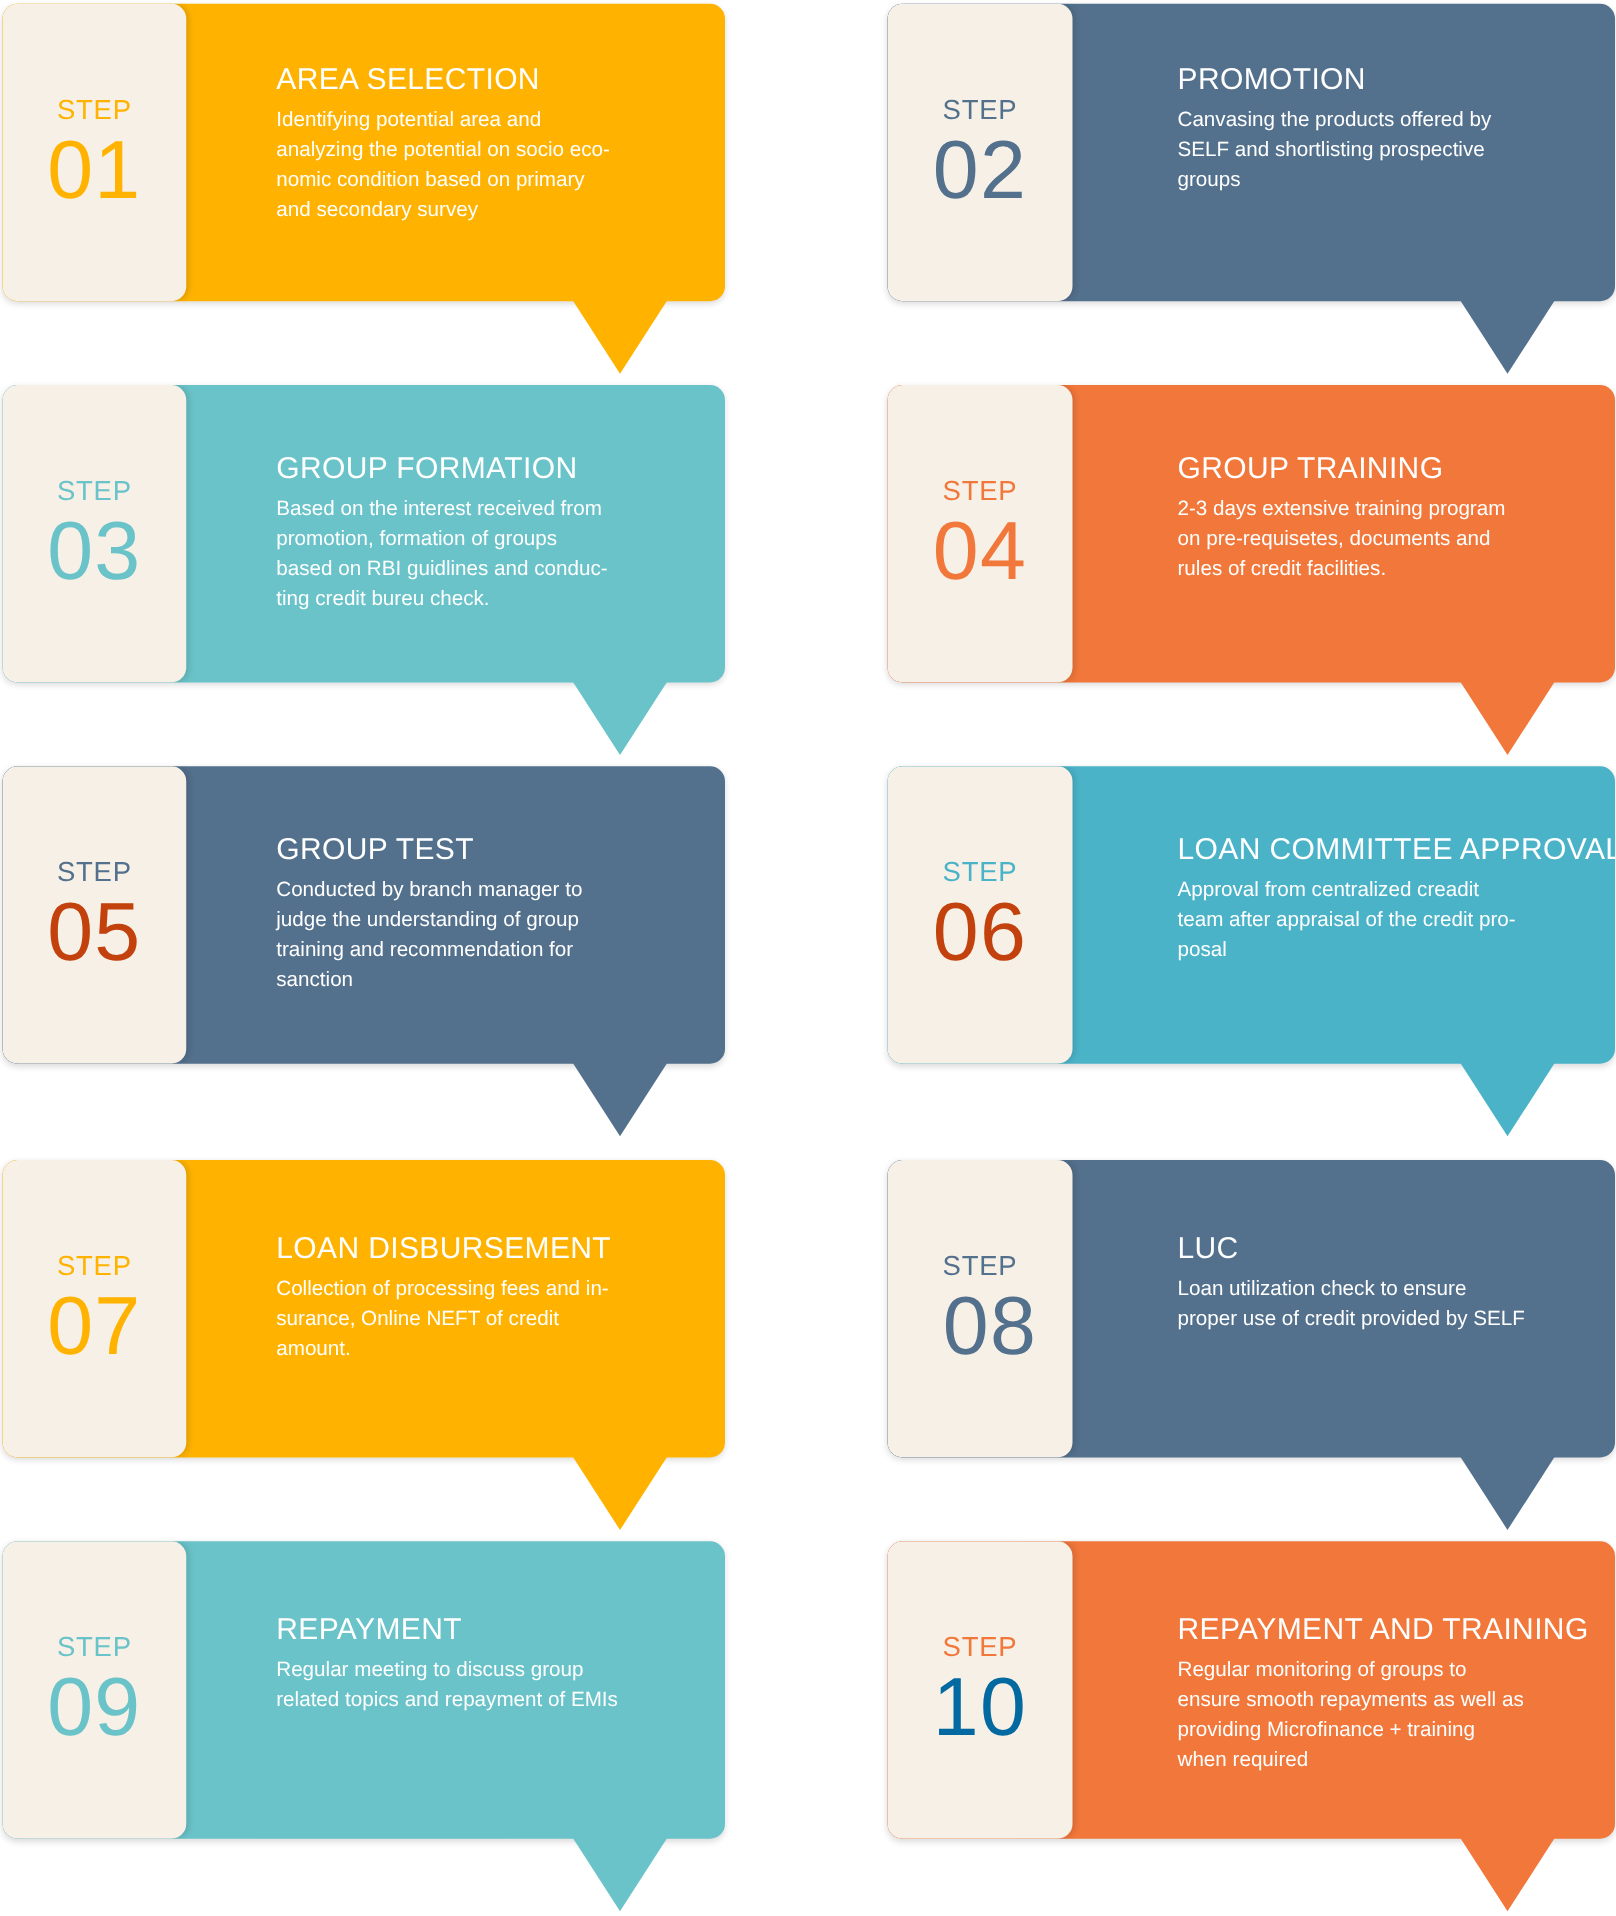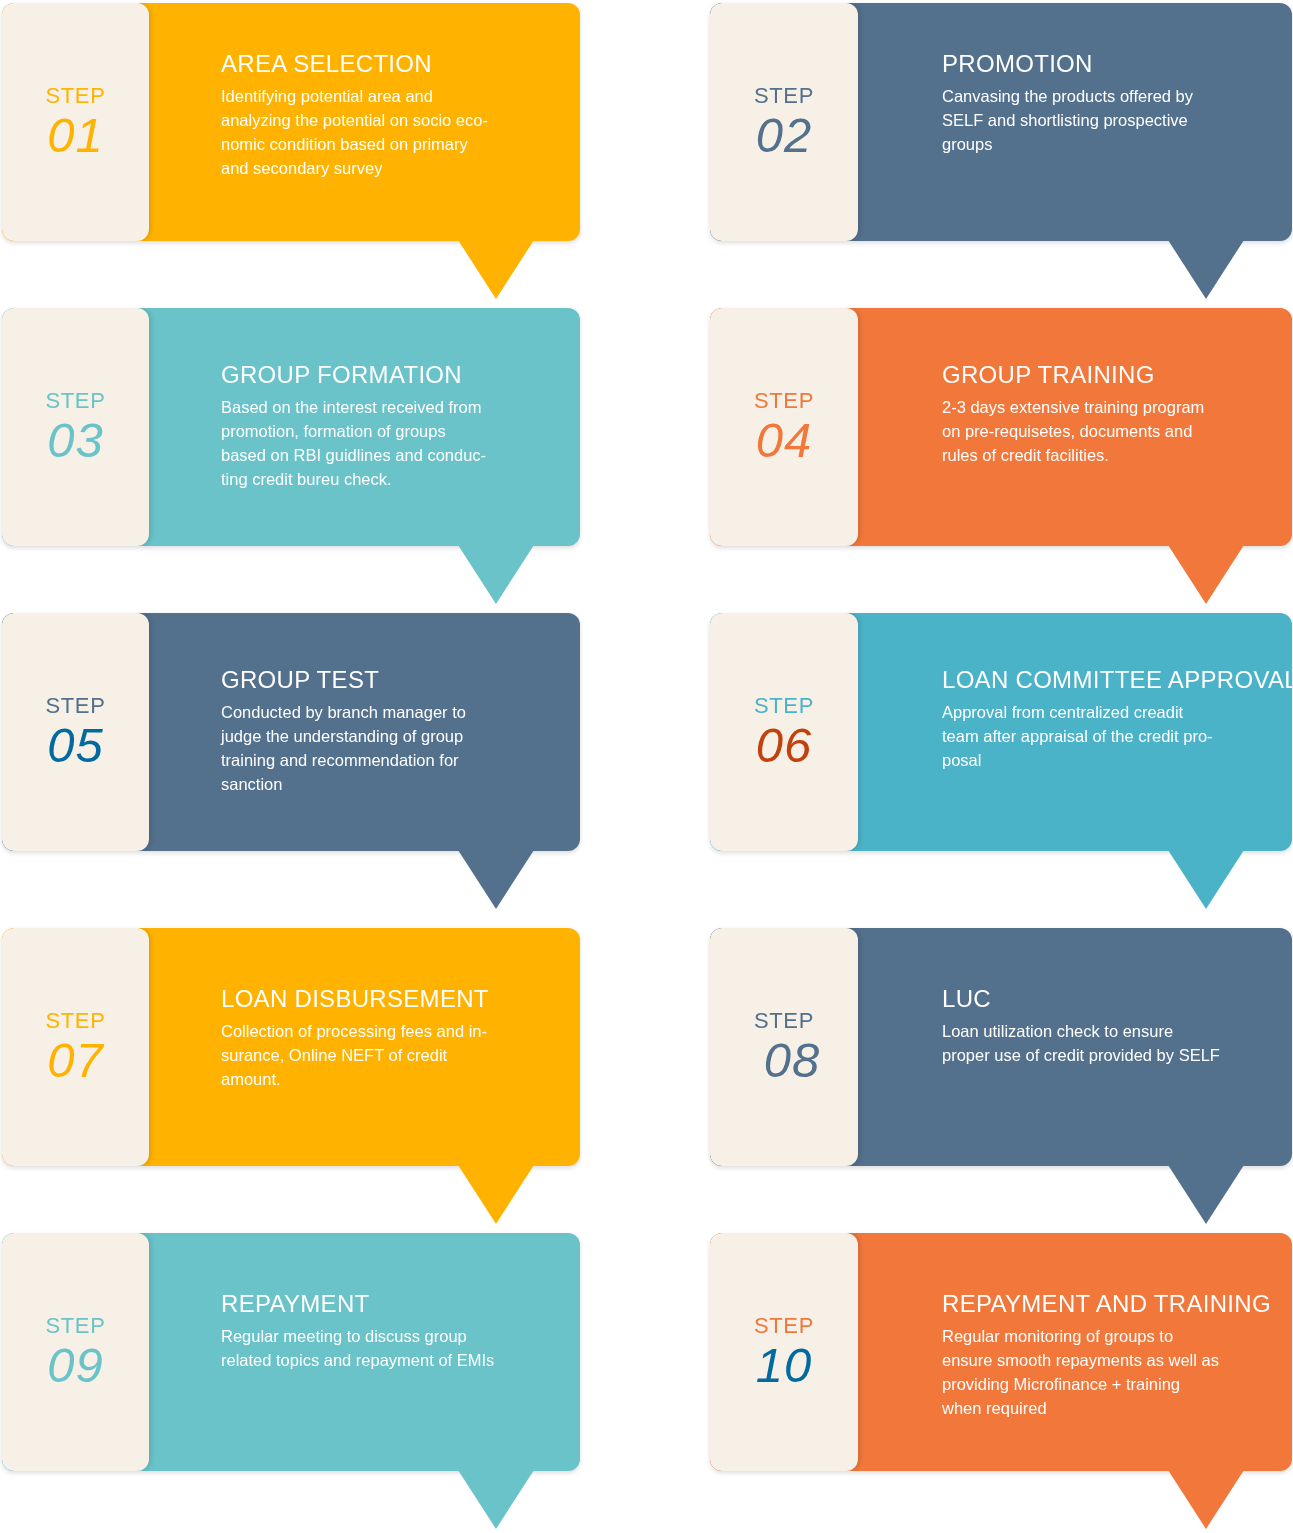--- a/index.html
+++ b/index.html
@@ -62,25 +62,24 @@
     flex: 0 0 148px;
   }
   .step-word {
     font-size: 22px;
     letter-spacing: 0.6px;
     line-height: 1;
     margin-bottom: 4px;
     font-weight: 400;
   }
   .step-num {
-    font-size: 49px;
+    font-size: 66px;
     line-height: 0.98;
     font-weight: 300;
     letter-spacing: 1px;
-    font-style: italic;
   }
 
   
   .content {
     flex: 1 1 auto;
     padding: 68px 34px 20px 72px;
     box-sizing: border-box;
     position: relative;
   }
   .card.right .content { padding-left: 84px; border-radius: 20px; }
@@ -204,21 +203,21 @@
 rules of credit facilities.</div>
       </div>
     </div>
     <div class="arrow" style="border-top-color: rgb(241, 119, 58);"></div>
   </div>
 
   <div class="card pos-05">
     <div class="card-body" style="background: rgb(83, 112, 140);">
       <div class="step-plate" style="background: rgb(247, 240, 230);">
         <div class="step-word" style="color: rgb(83, 112, 140);">STEP</div>
-        <div class="step-num" style="color: #0369a1;">05</div>
+        <div class="step-num" style="color: #c2410c;">05</div>
       </div>
       <div class="content v-mid">
         <div class="card-title">GROUP TEST</div>
         <div class="card-desc">Conducted by branch manager to
 judge the understanding of group
 training and recommendation for
 sanction</div>
       </div>
     </div>
     <div class="arrow" style="border-top-color: rgb(83, 112, 140);"></div>

